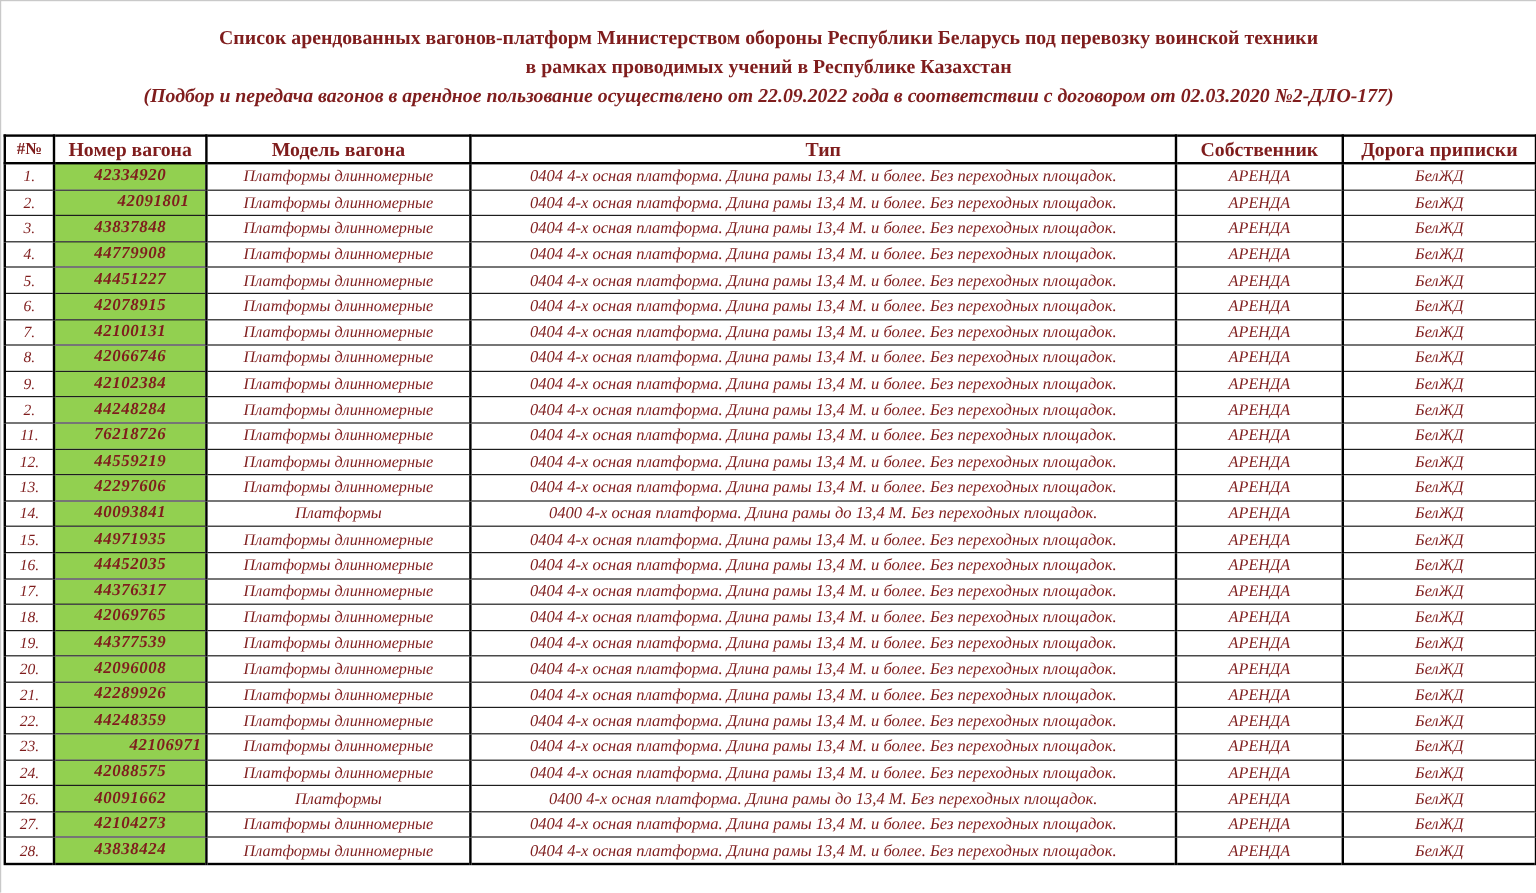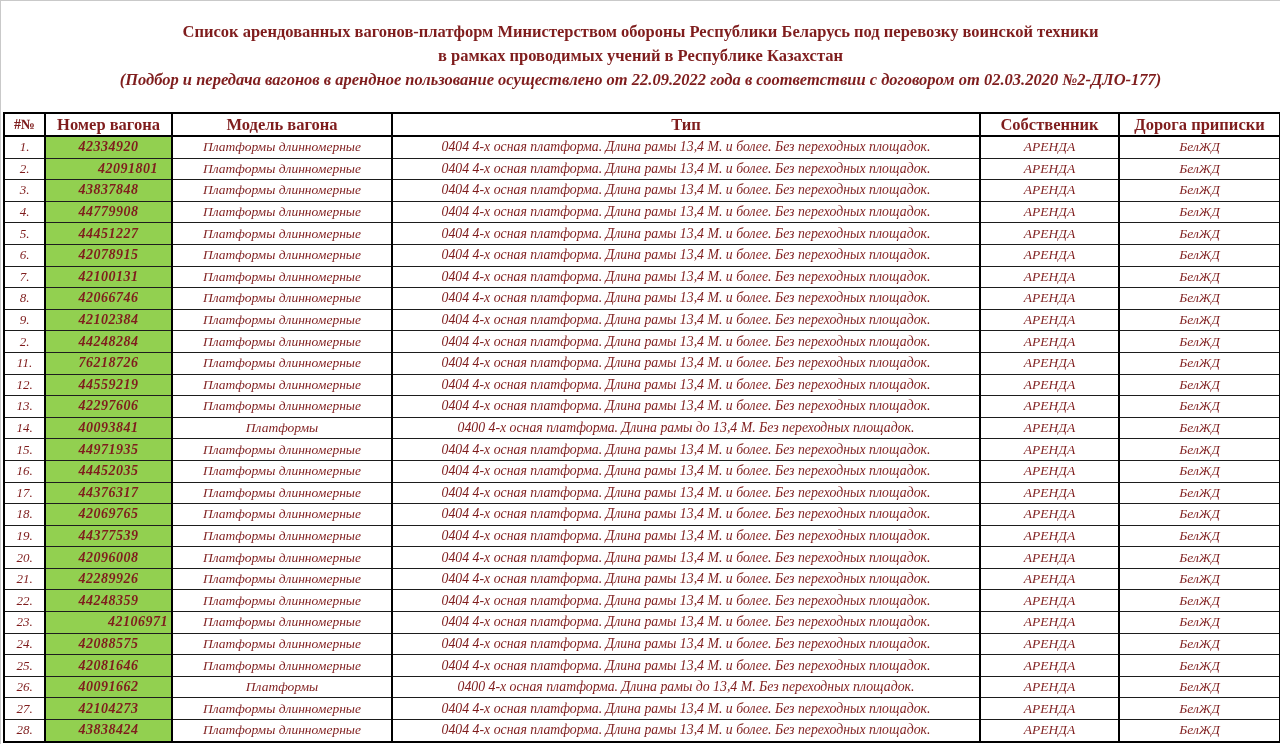--- a/index.html
+++ b/index.html
@@ -274,28 +274,20 @@
   </tr>
         <tr>
     <td class="c-num">24.</td>
     <td class="c-wagon" style="background: rgb(146, 208, 80);">42088575</td>
     <td class="c-model">Платформы длинномерные</td>
     <td class="c-type">0404 4-х осная платформа. Длина рамы 13,4 М. и более. Без переходных площадок.</td>
     <td class="c-owner">АРЕНДА</td>
     <td class="c-road">БелЖД</td>
   </tr>
         <tr>
-    <td class="c-num">25.</td>
-    <td class="c-wagon" style="background: rgb(146, 208, 80);">42081646</td>
-    <td class="c-model">Платформы длинномерные</td>
-    <td class="c-type">0404 4-х осная платформа. Длина рамы 13,4 М. и более. Без переходных площадок.</td>
-    <td class="c-owner">АРЕНДА</td>
-    <td class="c-road">БелЖД</td>
-  </tr>
-        <tr>
     <td class="c-num">26.</td>
     <td class="c-wagon" style="background: rgb(146, 208, 80);">40091662</td>
     <td class="c-model">Платформы</td>
     <td class="c-type">0400 4-х осная платформа. Длина рамы до 13,4 М. Без переходных площадок.</td>
     <td class="c-owner">АРЕНДА</td>
     <td class="c-road">БелЖД</td>
   </tr>
         <tr>
     <td class="c-num">27.</td>
     <td class="c-wagon" style="background: rgb(146, 208, 80);">42104273</td>

